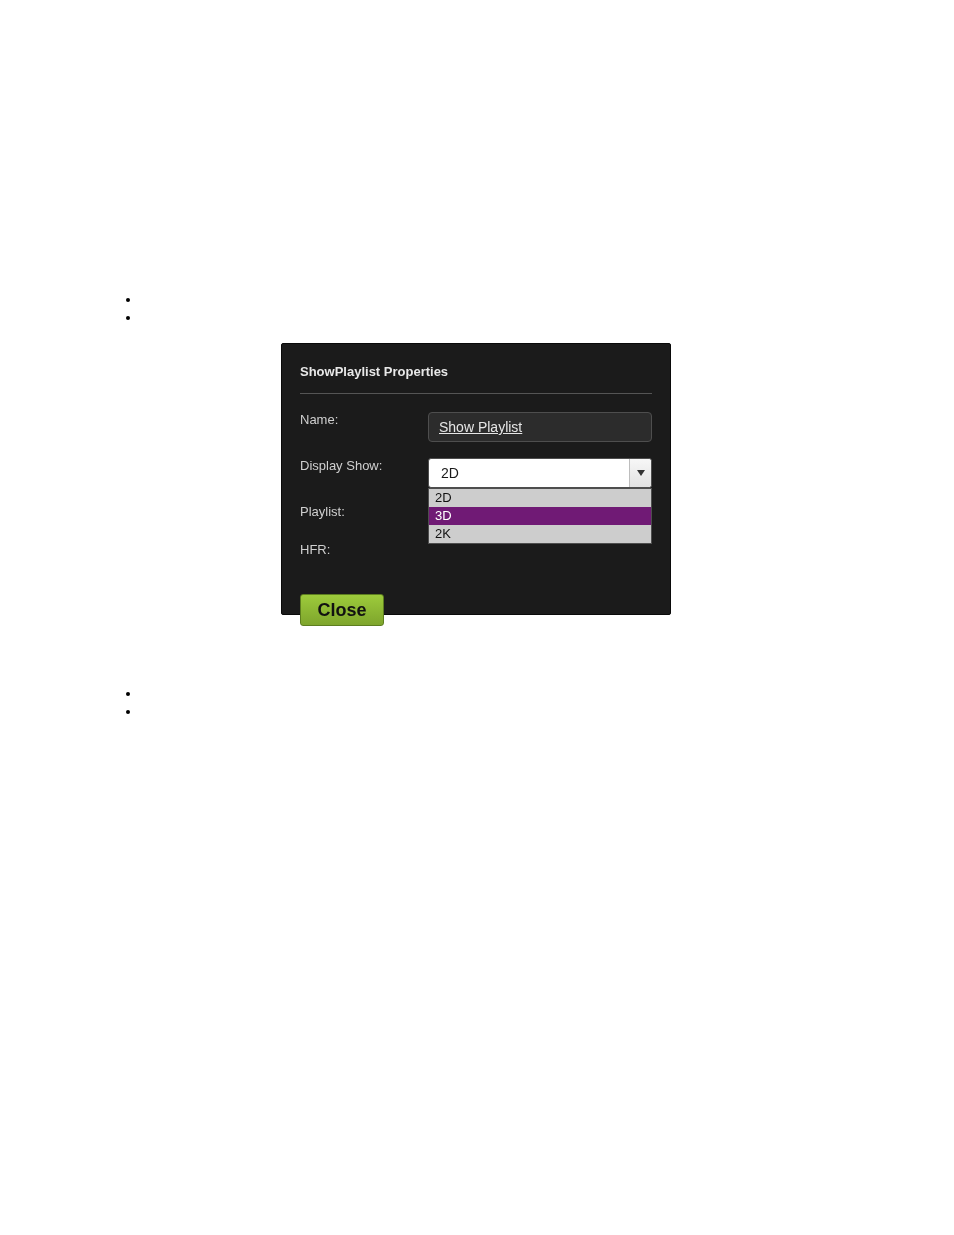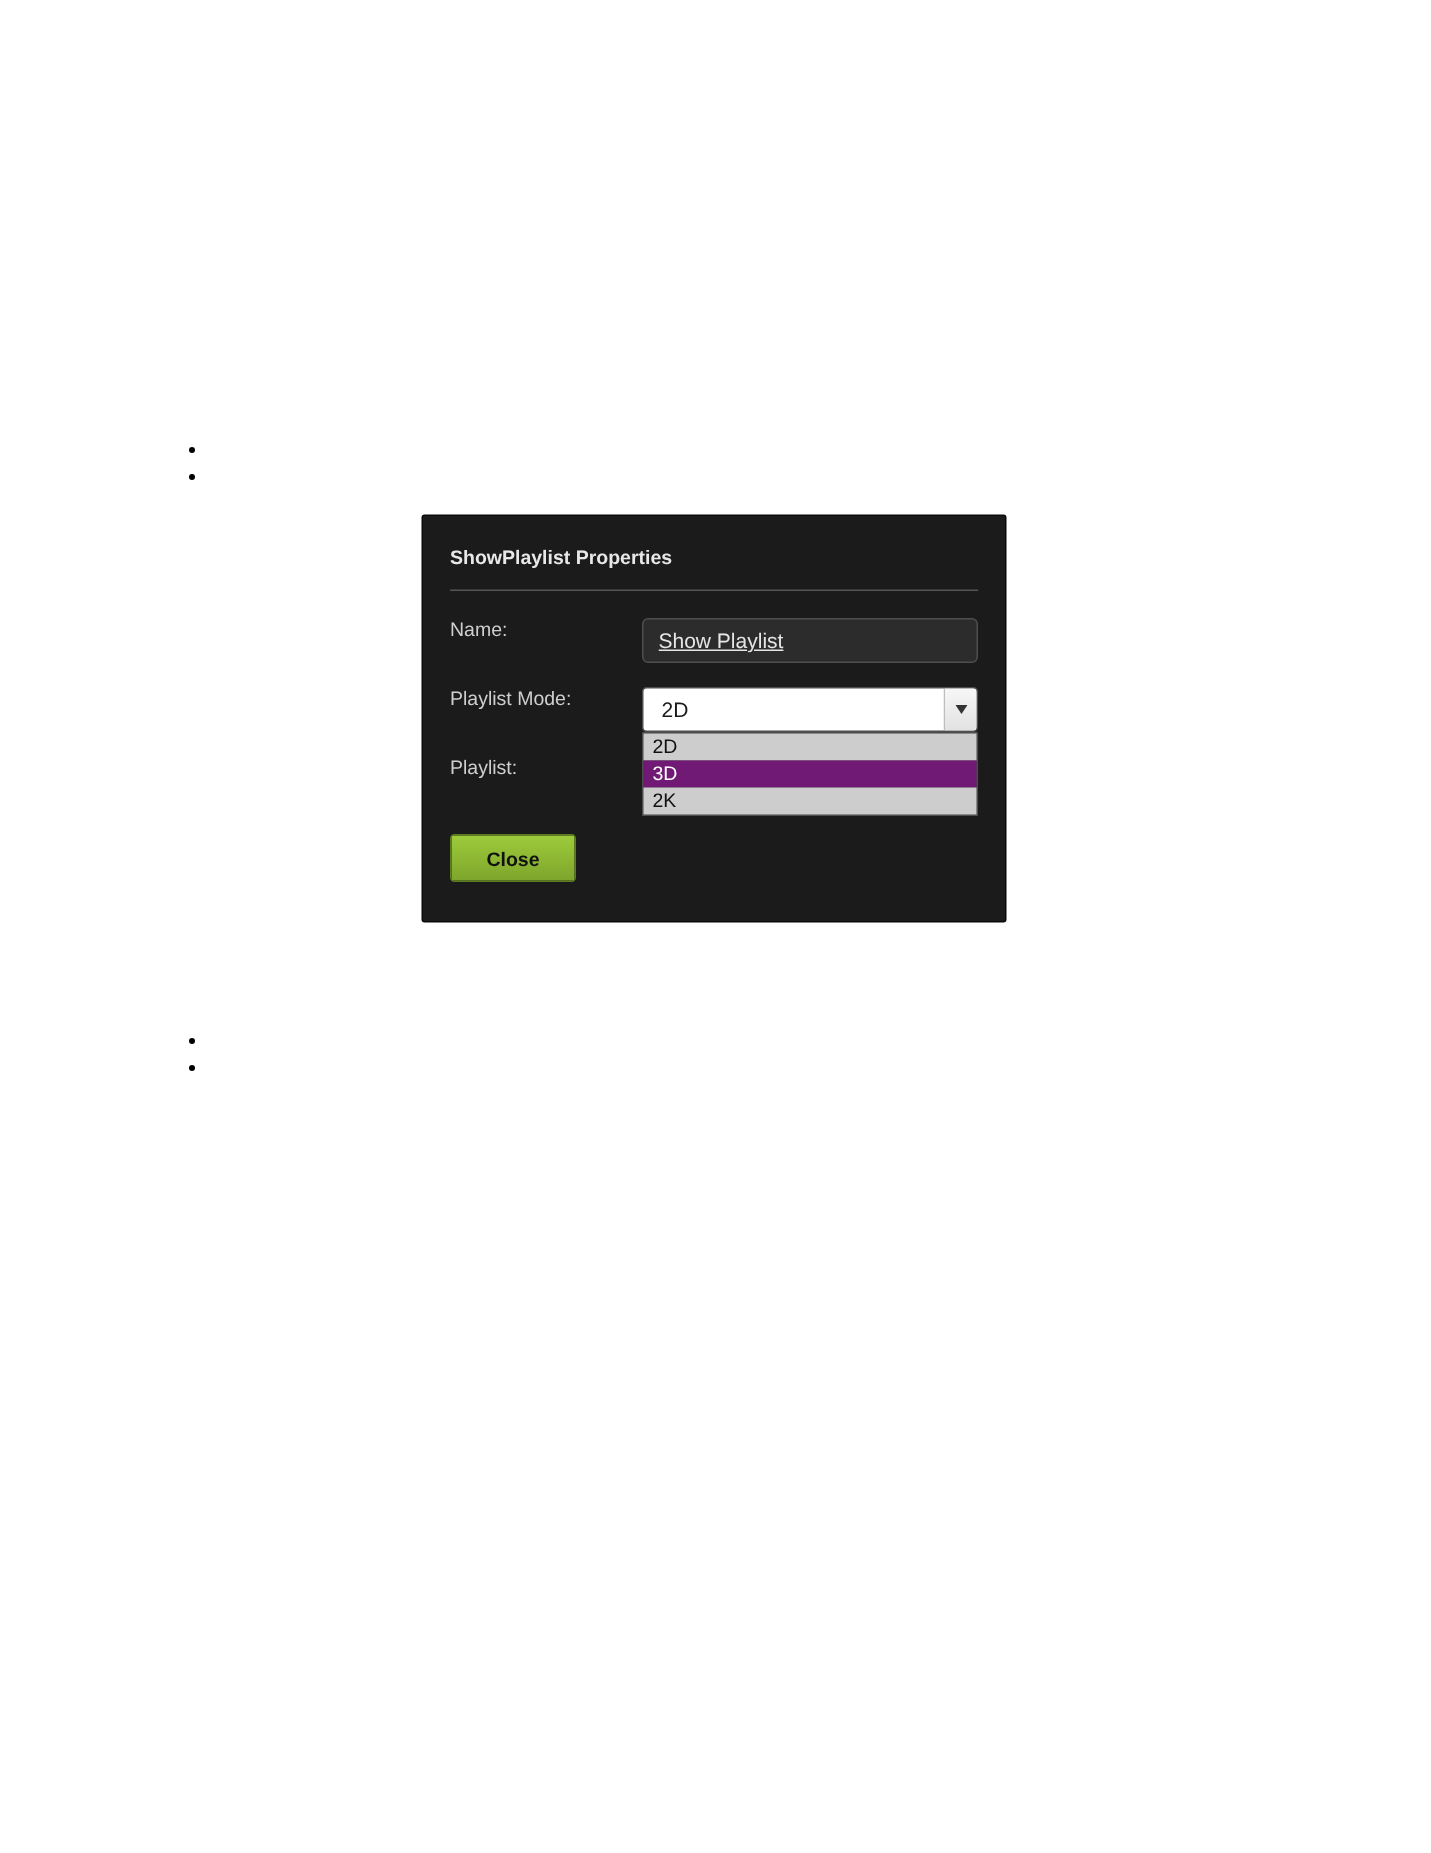--- a/index.html
+++ b/index.html
@@ -137,21 +137,21 @@
     background: #701a75;
     color: #ffffff;
   }
   .close-btn {
     width: 84px;
     height: 32px;
     background: linear-gradient(#9dcb3b, #7ea52c);
     border: 1px solid #5d7e1f;
     border-radius: 3px;
     color: #111111;
-    font-size: 13px;
+    font-size: 18px;
     font-weight: bold;
     cursor: pointer;
     margin-top: 14px;
   }
 </style>
 </head>
 <body>
 
 <ul class="bullet-list top">
   <li></li>
@@ -160,21 +160,21 @@
 
 <div class="dialog">
   <div class="dialog-title">ShowPlaylist Properties</div>
 
   <div class="form-row">
     <div class="form-label">Name:</div>
     <input type="text" class="text-input" value="Show Playlist" style="">
   </div>
 
   <div class="form-row">
-    <div class="form-label">Playlist Mode:</div>
+    <div class="form-label">Display Show:</div>
     <div class="select-wrap">
       <div class="select-display">
         <span>2D</span>
         <div class="select-caret">
           <svg viewBox="0 0 8 6">
               <path d="M0 0 L8 0 L4 6 Z" fill="#333"></path>
             </svg>
         </div>
       </div>
       <div class="select-dropdown">
@@ -182,20 +182,23 @@
         <div class="select-option selected">3D</div>
         <div class="select-option dark">2K</div>
       </div>
     </div>
   </div>
 
   <div class="form-row tight">
     <div class="form-label">Playlist:</div>
   </div>
 
+  <div class="form-row tight">
+    <div class="form-label">HFR:</div>
+  </div>
 
   <button class="close-btn">Close</button>
 </div>
 
 <ul class="bullet-list bottom">
   <li></li>
   <li></li>
 </ul>
 
 </body></html>

